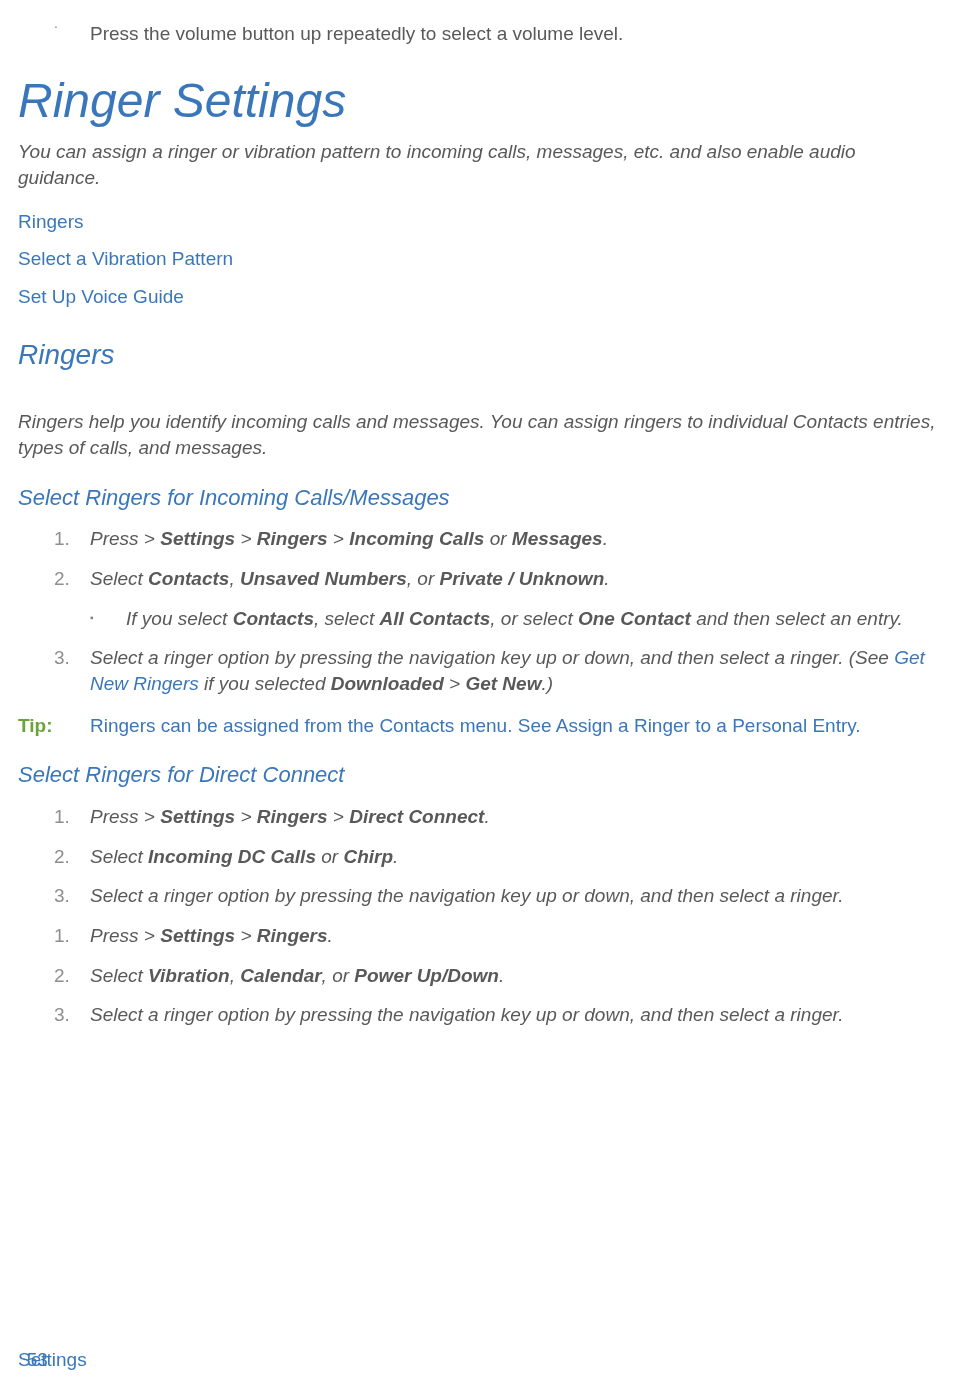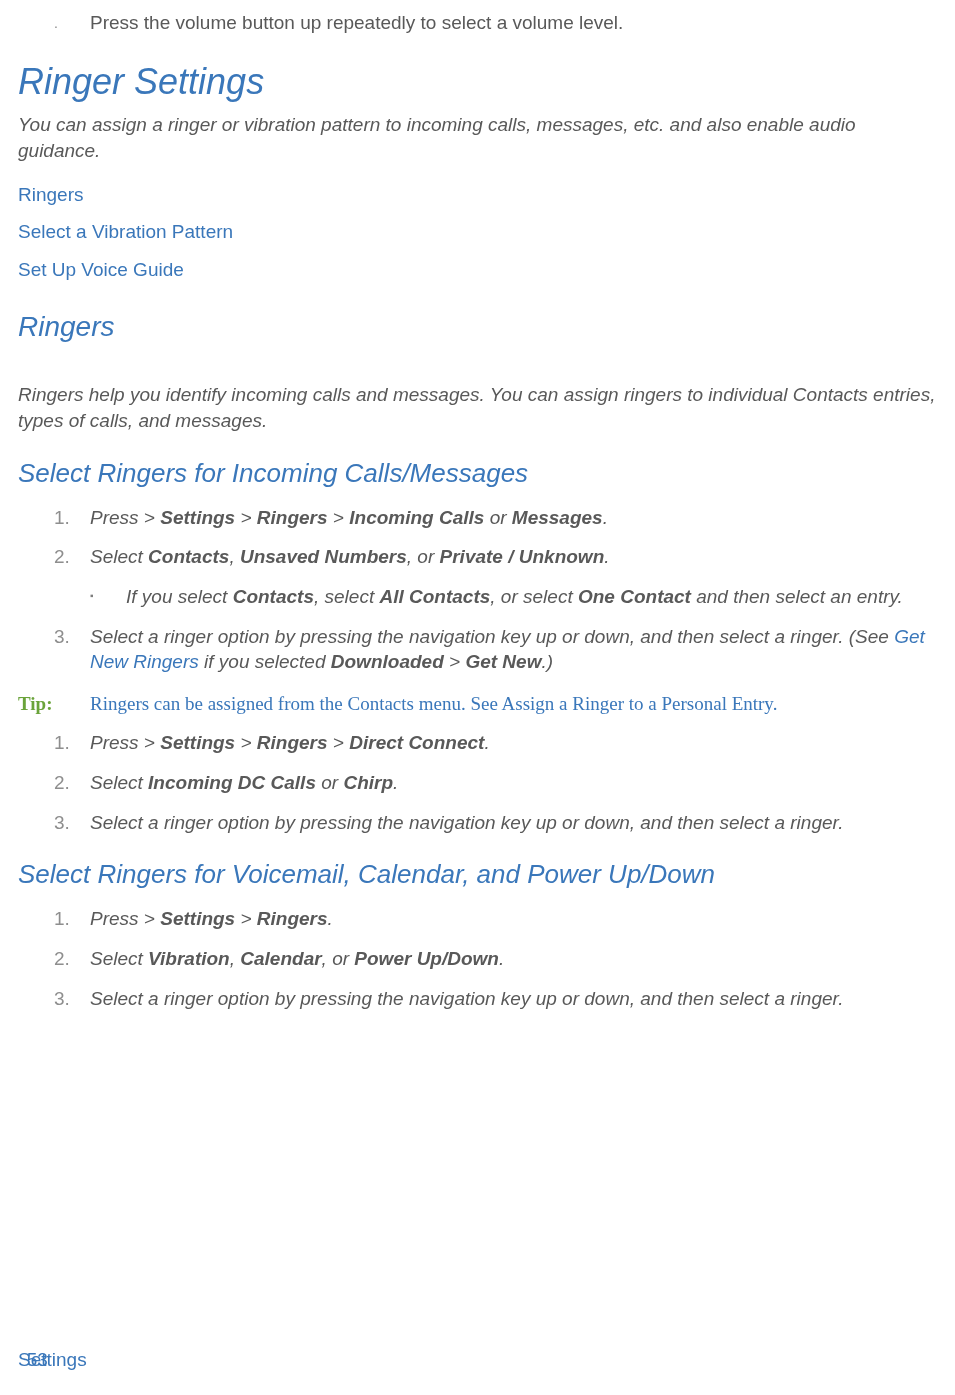--- a/index.html
+++ b/index.html
@@ -26,27 +26,28 @@
     width: 36px;
     flex: 0 0 36px;
     color: #8a8a8a;
     font-size: 14px;
     padding-top: 4px;
     text-align: left;
   }
   .bullet-body {
     flex: 1;
     color: #595959;
+    margin-top: 11px;
   }
   h1.ringer-settings {
     margin: 22px 0 2px 0;
     font-family: Arial, Helvetica, sans-serif;
     font-style: italic;
     font-weight: 400;
-    font-size: 36px;
+    font-size: 48px;
     color: #3a77ba;
   }
   .body-para {
     margin: 6px 0 18px 0;
     color: #595959;
     font-style: italic;
   }
   .link {
     color: #3a77ba;
     margin: 12px 0;
@@ -56,21 +57,21 @@
     font-family: Arial, Helvetica, sans-serif;
     font-style: italic;
     font-weight: 400;
     font-size: 28px;
     color: #3a77ba;
   }
   h3.sub {
     margin: 22px 0 14px 0;
     font-style: italic;
     font-weight: 400;
-    font-size: 26px;
+    font-size: 22px;
     color: #3a77ba;
   }
   ol.steps {
     margin: 0 0 0 36px;
     padding: 0;
     list-style: none;
   }
   ol.steps > li {
     display: flex;
     margin: 14px 0;
@@ -99,21 +100,20 @@
   }
   .sub-bullet .sbody {
     flex: 1;
     font-style: italic;
   }
   .bold { font-weight: 700; color: #595959; }
   .inline-link { color: #3a77ba; }
   .tip-row {
     display: flex;
     margin: 16px 0 4px 0;
-    font-family: Liberation Serif, serif;
   }
   .tip-label {
     flex: 0 0 72px;
     width: 72px;
     font-weight: 700;
     color: #6aa33a;
   }
   .tip-body {
     flex: 1;
     color: #3a77ba;
@@ -180,40 +180,40 @@
     </li>
   </ol>
 
   <div class="tip-row">
     <div class="tip-label">Tip:</div>
     <div class="tip-body">
       <span>Ringers can be assigned from the Contacts menu. See </span><span class="inline-link">Assign a Ringer to a Personal Entry</span><span>.</span>
     </div>
   </div>
 
+  <h3 class="sub">Select Ringers for Direct Connect</h3>
   <ol class="steps">
     <li>
       <span class="num">1.</span>
       <span class="licontent">
         <span>Press  &gt; </span><span class="bold">Settings</span><span> &gt; </span><span class="bold">Ringers</span><span> &gt; </span><span class="bold">Direct Connect</span><span>.</span>
       </span>
     </li>
     <li>
       <span class="num">2.</span>
       <span class="licontent">
         <span>Select </span><span class="bold">Incoming DC Calls</span><span> or </span><span class="bold">Chirp</span><span>.</span>
       </span>
     </li>
     <li>
       <span class="num">3.</span>
       <span class="licontent">Select a ringer option by pressing the navigation key up or down, and then select a ringer.</span>
     </li>
   </ol>
 
-  <h3 class="sub">Select Ringers for Voicemail, Calendar, and Power Up/Down</h3>
   <ol class="steps">
     <li>
       <span class="num">1.</span>
       <span class="licontent">
         <span>Press  &gt; </span><span class="bold">Settings</span><span> &gt; </span><span class="bold">Ringers</span><span>.</span>
       </span>
     </li>
     <li>
       <span class="num">2.</span>
       <span class="licontent">

